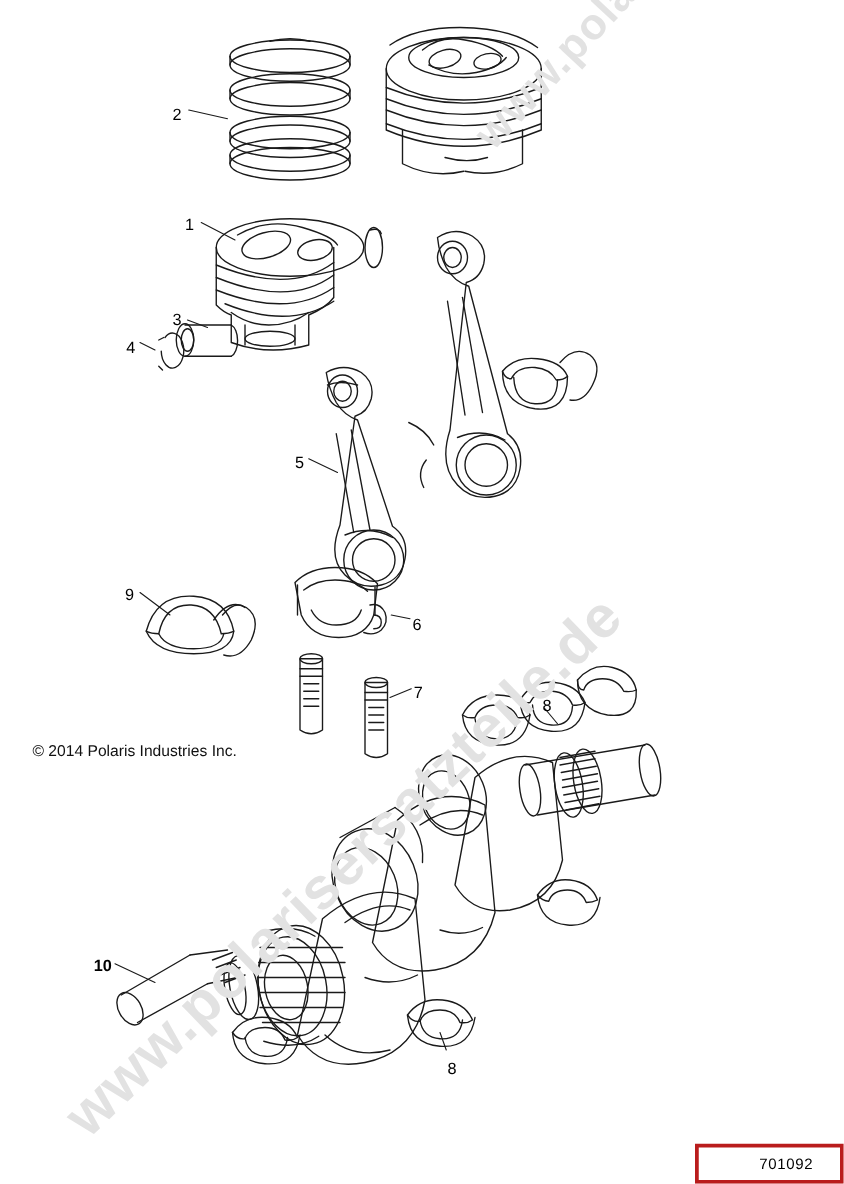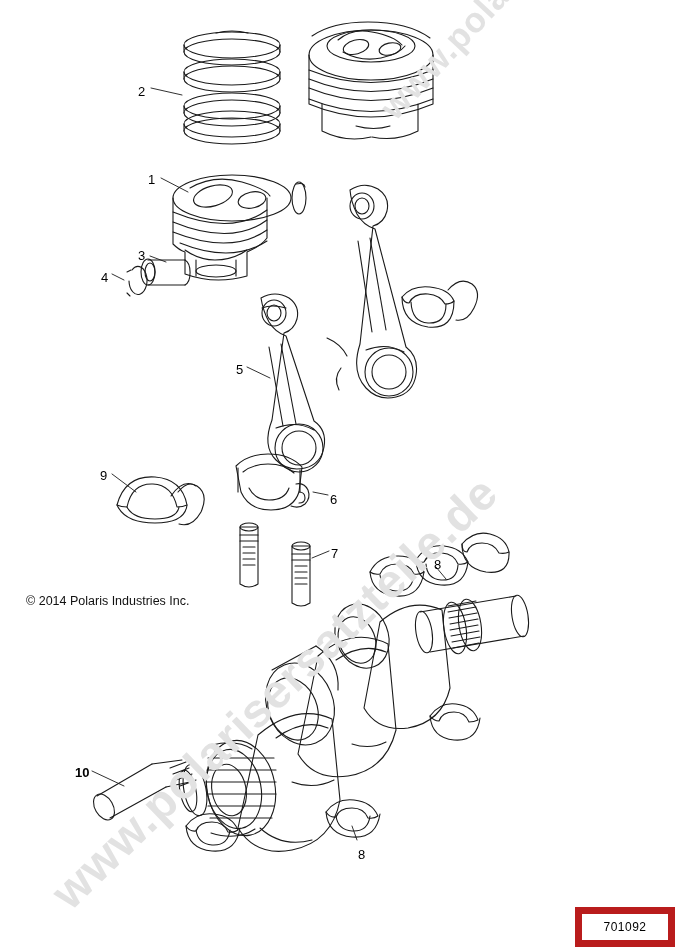--- a/index.html
+++ b/index.html
@@ -74,29 +74,30 @@
     z-index: 30;
     white-space: nowrap;
   }
   
   .partno {
     position: absolute;
     right: 0px;
     bottom: 0px;
     width: 86px;
     height: 26px;
-    border: 7px solid #b91c1c;
+    border: 3px solid #b91c1c;
     background: #ffffff;
     font-size: 12px;
     color: #000000;
     display: flex;
     align-items: center;
     justify-content: center;
     z-index: 30;
     letter-spacing: 0.5px;
+    padding-left: 27px;
   }
 </style>
 </head>
 <body>
 
 <div id="page">
 
   <svg id="art" width="675" height="947" viewBox="0 0 675 947">
     <g fill="none" stroke="#1a1a1a" stroke-width="1.1" stroke-linecap="round" stroke-linejoin="round">
 

